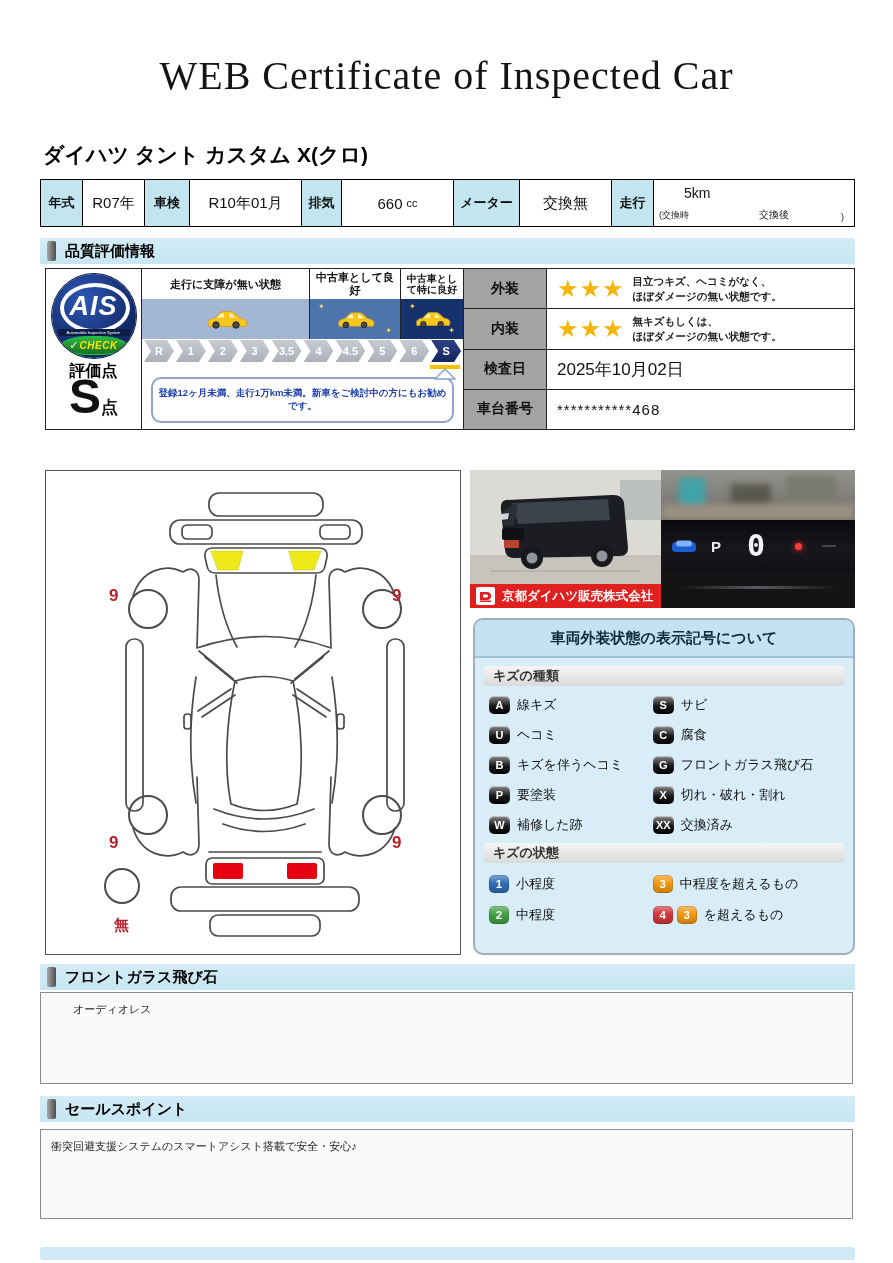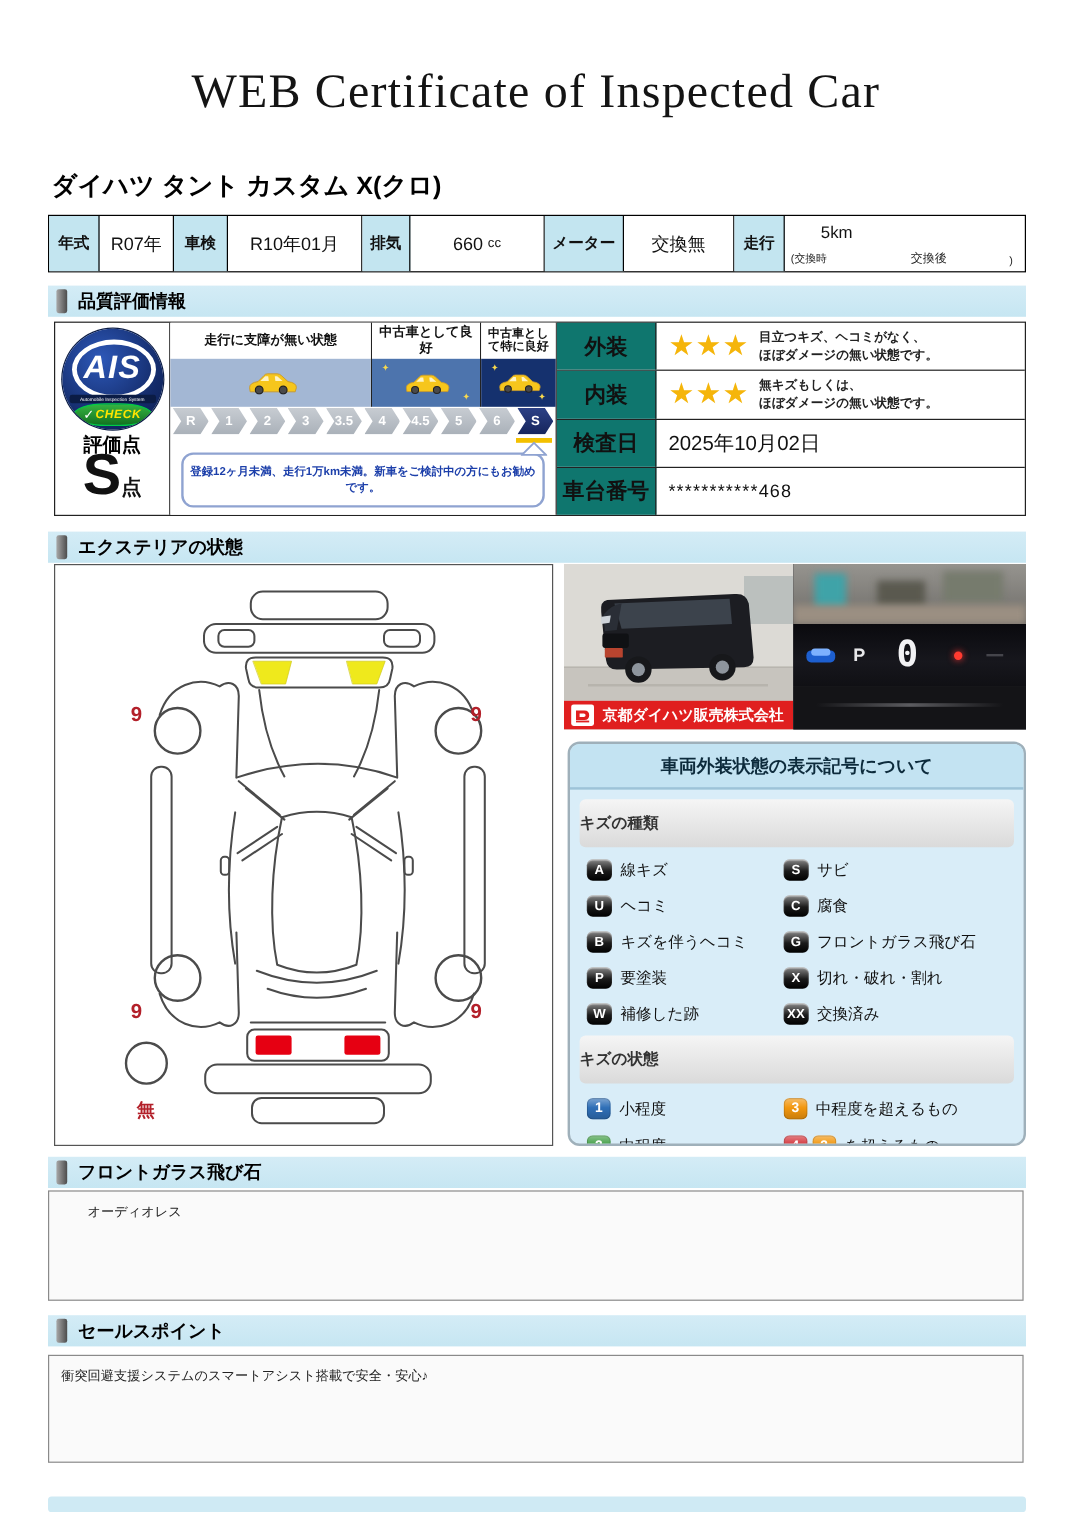--- a/index.html
+++ b/index.html
@@ -68,22 +68,22 @@
     display:flex;align-items:center;justify-content:center;
     clip-path:polygon(0 0,calc(100% - 7px) 0,100% 50%,calc(100% - 7px) 100%,0 100%,7px 50%);}
   .chev.active{background:linear-gradient(#2c4186,#16255c);}
   .sbar{position:absolute;top:96px;right:3px;width:30px;height:4px;background:#f3c000;}
   .notch{position:absolute;top:99px;right:7px;z-index:2;}
   .bubble{position:absolute;left:9px;right:9px;top:108px;height:46px;background:#fff;border:2px solid #8fa3d1;border-radius:10px;
     display:flex;align-items:center;justify-content:center;font-size:9.5px;font-weight:bold;color:#1c3faa;padding:0 4px;box-sizing:border-box;text-align:center;}
 
   .q-row{flex:1;display:flex;border-bottom:1px solid #222;box-sizing:border-box;}
   .q-row:last-child{border-bottom:none;}
-  .q-lab{flex:0 0 83px;background:#0f766e;border-right:1px solid #222;box-sizing:border-box;
-    display:flex;align-items:center;justify-content:center;font-size:18px;font-weight:bold;}
+  .q-lab{flex:0 0 83px;background:#a3a3a3;border-right:1px solid #222;box-sizing:border-box;
+    display:flex;align-items:center;justify-content:center;font-size:14px;font-weight:bold;}
   .q-val{flex:1;display:flex;align-items:center;padding-left:10px;}
   .stars{font-size:24px;color:#f5b50a;letter-spacing:1px;line-height:1;}
   .star-desc{margin-left:8px;font-size:10.5px;font-weight:bold;color:#222;line-height:1.4;}
   .q-date{font-size:17px;}
   .q-vin{font-size:15px;letter-spacing:1px;}
 
   
   .diag{position:absolute;left:45px;top:470px;width:416px;height:485px;border:1px solid #555;box-sizing:border-box;background:#fff;}
   .photo-car{position:absolute;left:470px;top:470px;width:191px;height:138px;background:#d8d6d1;overflow:hidden;}
   .banner{position:absolute;left:0;bottom:0;width:100%;height:24px;background:#e01f1f;display:flex;align-items:center;}
@@ -98,22 +98,22 @@
   .streak{position:absolute;left:10%;top:116px;width:80%;height:3px;background:linear-gradient(90deg,transparent,#5c5c60,transparent);}
   .gear{color:#e8e8ea;font-size:15px;font-weight:bold;margin-left:14px;}
   .speed{color:#f2f2f4;font-size:30px;font-weight:bold;margin-left:26px;font-family:"DejaVu Sans Mono",monospace;line-height:1;}
   .warn-dot{width:7px;height:7px;border-radius:50%;background:#ff3b30;box-shadow:0 0 6px #f33;margin-left:30px;}
   .dash-dash{width:14px;height:2px;background:#45454b;margin-left:20px;}
 
   .legend{position:absolute;left:473px;top:618px;width:382px;height:337px;background:#d9edf8;border:2px solid #9fb0ba;border-radius:10px;
     box-sizing:border-box;overflow:hidden;}
   .legend-title{height:36px;background:#c3e3f2;border-bottom:2px solid #9dc3d8;display:flex;align-items:center;justify-content:center;
     font-size:15px;font-weight:bold;color:#0d2b3c;}
-  .lg-band{margin:8px 8px 0 8px;height:40px;background:linear-gradient(#f5f5f5,#dadada);border-radius:5px;
-    display:flex;align-items:center;font-size:13px;font-weight:bold;color:#333;}
+  .lg-band{margin:8px 8px 0 8px;height:20px;background:linear-gradient(#f5f5f5,#dadada);border-radius:5px;
+    display:flex;align-items:center;padding-left:10px;font-size:13px;font-weight:bold;color:#333;}
   .kinds{display:grid;grid-template-columns:46% 54%;padding:8px 8px 0 14px;row-gap:9px;}
   .kitem{display:flex;align-items:center;height:21px;}
   .badge{min-width:17px;height:18px;padding:0 2px;border-radius:5px;background:linear-gradient(#8a8a8a,#1a1a1a 55%,#000);
     color:#fff;font-size:11px;font-weight:bold;display:flex;align-items:center;justify-content:center;
     box-shadow:inset 0 1px 1px rgba(255,255,255,.55);}
   .kitem .lbl{margin-left:7px;font-size:13px;color:#111;}
   .states{display:grid;grid-template-columns:46% 54%;padding:10px 8px 0 14px;row-gap:10px;}
   .nbadge{min-width:16px;height:18px;padding:0 2px;border-radius:5px;color:#fff;font-size:11.5px;font-weight:bold;
     display:flex;align-items:center;justify-content:center;
     background-image:linear-gradient(rgba(255,255,255,.38),rgba(255,255,255,0) 45%,rgba(0,0,0,.18));
@@ -265,24 +265,20 @@
         <div class="q-lab">検査日</div>
         <div class="q-val q-date">2025年10月02日</div>
       </div>
       <div class="q-row">
         <div class="q-lab">車台番号</div>
         <div class="q-val q-vin">***********468</div>
       </div>
     </div>
   </div>
 
-  <div class="sec" style="top:443px">
-    <div class="bar"></div>
-    <div class="txt">エクステリアの状態</div>
-  </div>
 
   <div class="diag">
     <svg width="414" height="483" viewBox="0 0 414 483">
       <g fill="none" stroke="#4b4b4b" stroke-width="1.7" stroke-linecap="round" stroke-linejoin="round">
         <rect x="163" y="22" width="114" height="23" rx="10"></rect>
         <rect x="124" y="49" width="192" height="24" rx="10"></rect>
         <rect x="136" y="54" width="30" height="14" rx="5"></rect>
         <rect x="274" y="54" width="30" height="14" rx="5"></rect>
         <path d="M167,77 H273 Q282,77 281,86 L279,95 Q278,102 270,102 H170 Q162,102 161,95 L159,86 Q158,77 167,77 Z"></path>
         <polygon points="165,80 197,80 192,99 172,99" fill="#efe91c" stroke="#cfca20" stroke-width="0.6"></polygon>

